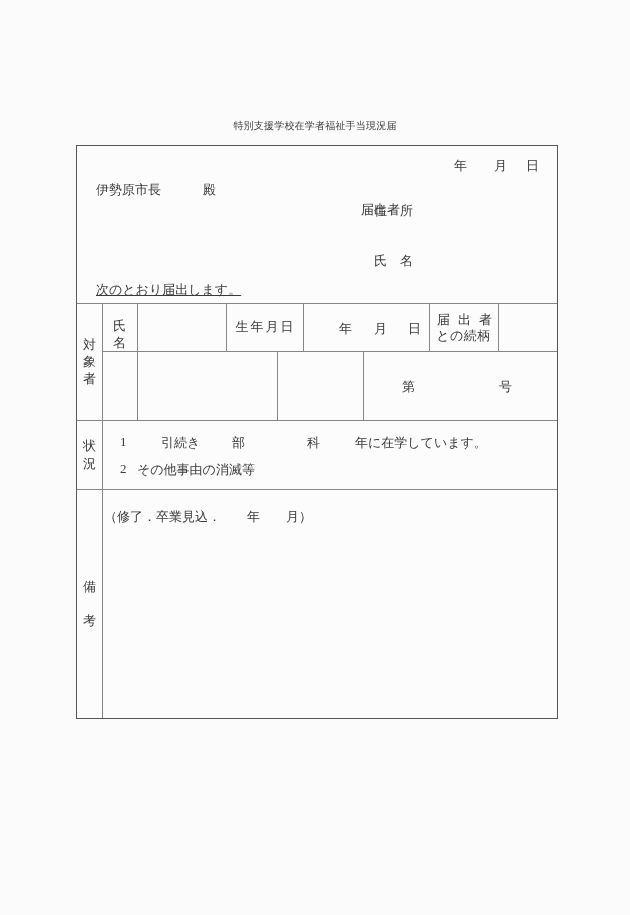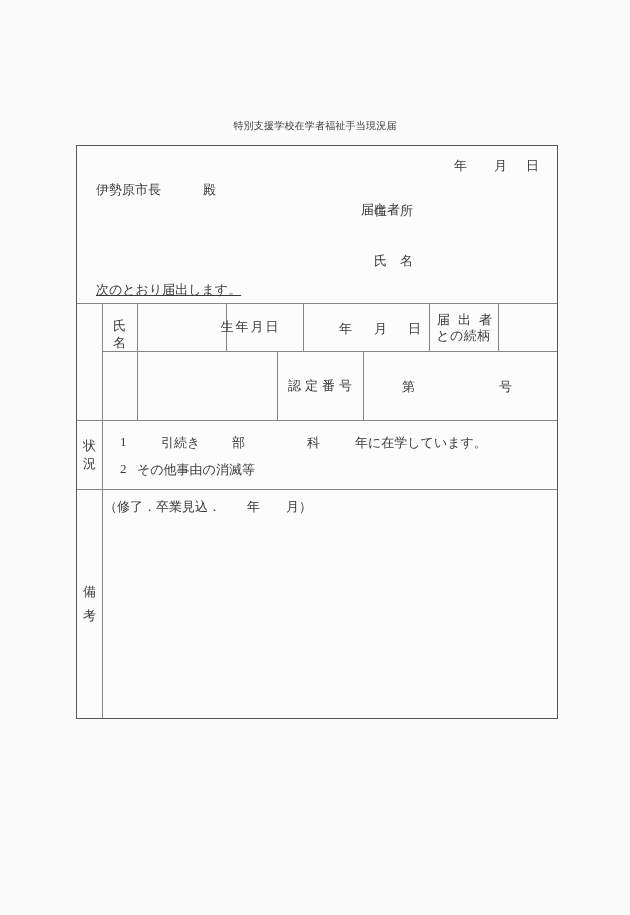--- a/index.html
+++ b/index.html
@@ -40,44 +40,44 @@
   .stack span{display:block;width:14px;word-break:break-all;}
   .g-subject{left:0;top:157px;width:25px;height:117px;}
   .g-subject span{line-height:17px;}
   .f-name{left:25px;top:157px;width:35px;height:48px;}
   .f-name span{line-height:17px;margin-top:14px;}
   .f-school{left:25px;top:205px;width:35px;height:69px;}
   .f-school span{line-height:19px;}
   .g-status{left:0;top:274px;width:25px;height:69px;}
   .g-status span{line-height:18px;}
   .g-remarks{left:0;top:343px;width:25px;height:229px;}
-  .g-remarks span{line-height:24px;}
+  .g-remarks span{line-height:34px;}
   
-  .birth-label{left:134px;top:157px;width:77px;height:48px;display:flex;align-items:center;justify-content:center;letter-spacing:2px;text-indent:2px;}
+  .birth-label{left:149px;top:157px;width:77px;height:48px;display:flex;align-items:center;justify-content:center;letter-spacing:2px;text-indent:2px;}
   .birth-cell{left:226px;top:157px;width:126px;height:48px;}
   .birth-cell span{position:absolute;top:17px;}
   .b-y{left:36px;} .b-m{left:71px;} .b-d{left:105px;}
   .rel-cell{left:352px;top:157px;width:69px;height:48px;text-align:center;}
   .rel-l1{position:absolute;top:8px;left:0;width:69px;letter-spacing:8px;text-indent:8px;}
   .rel-l2{position:absolute;top:24px;left:0;width:69px;letter-spacing:0.5px;}
   
   .cert-label{left:200px;top:205px;width:86px;height:69px;display:flex;align-items:center;justify-content:center;letter-spacing:4px;text-indent:4px;}
   .cert-cell{left:286px;top:205px;width:194px;height:69px;}
   .cert-cell span{position:absolute;top:27px;}
   .c-dai{left:39px;} .c-go{left:136px;}
   
   .status-cell{left:25px;top:274px;width:455px;height:69px;}
   .st-line{position:absolute;left:0;width:455px;height:16px;}
   .st-1{top:14px;} .st-2{top:41px;}
   .st-line span{position:absolute;white-space:nowrap;}
   .st-num{left:18px;}
   .st-a{left:35px;margin-left:24px;} .st-b{left:130px;} .st-c{left:205px;} .st-d{left:253px;}
   .st-text{left:35px;}
   
-  .remarks-cell{left:25px;top:339px;width:455px;height:229px;}
+  .remarks-cell{left:25px;top:349px;width:455px;height:229px;}
   .remark-note{position:absolute;left:2px;top:13px;white-space:pre;}
   .blank-cell{position:absolute;}
 </style>
 </head>
 <body>
 
 <div class="page">
 
   <div class="doc-title">特別支援学校在学者福祉手当現況届</div>
 
@@ -104,20 +104,23 @@
 
       <div class="vline" style="left:25px;top:157px;height:415px;"></div>
       <div class="vline" style="left:60px;top:157px;height:117px;"></div>
       <div class="vline" style="left:149px;top:157px;height:48px;"></div>
       <div class="vline" style="left:226px;top:157px;height:48px;"></div>
       <div class="vline" style="left:352px;top:157px;height:48px;"></div>
       <div class="vline" style="left:421px;top:157px;height:48px;"></div>
       <div class="vline" style="left:200px;top:205px;height:69px;"></div>
       <div class="vline" style="left:286px;top:205px;height:69px;"></div>
 
+      <div class="stack g-subject">
+        <span>対象者</span>
+      </div>
 
       <div class="stack f-name">
         <span>氏名</span>
       </div>
       <div class="blank-cell" style="left:60px;top:157px;width:89px;height:48px;"></div>
 
       <div class="abs birth-label">生年月日</div>
       <div class="abs birth-cell">
         <span class="b-y">年</span>
         <span class="b-m">月</span>
@@ -125,21 +128,20 @@
       </div>
 
       <div class="abs rel-cell">
         <span class="rel-l1">届出者</span>
         <span class="rel-l2">との続柄</span>
       </div>
       <div class="blank-cell" style="left:421px;top:157px;width:59px;height:48px;"></div>
 
       <div class="blank-cell" style="left:60px;top:205px;width:140px;height:69px;"></div>
 
-      <div class="abs cert-label">認定番号</div>
       <div class="abs cert-cell">
         <span class="c-dai">第</span>
         <span class="c-go">号</span>
       </div>
 
       <div class="stack g-status">
         <span>状況</span>
       </div>
       <div class="abs status-cell">
         <div class="st-line st-1">

